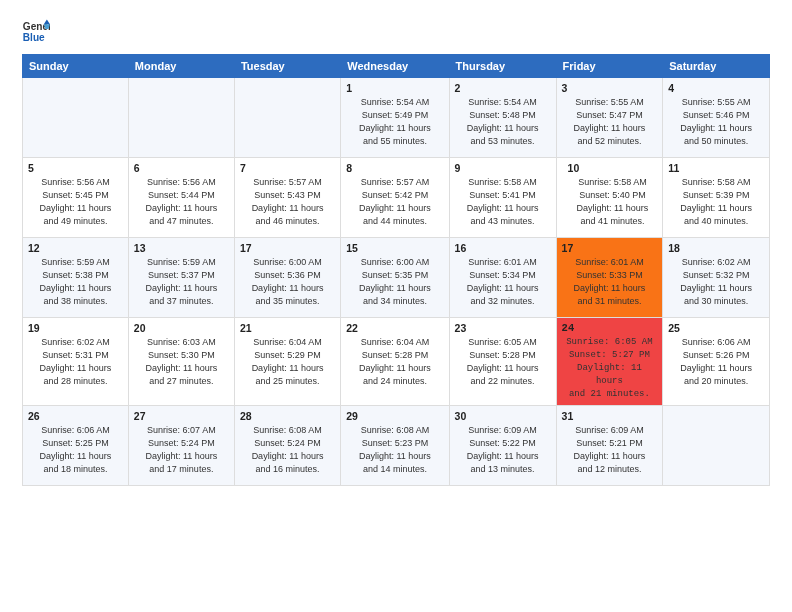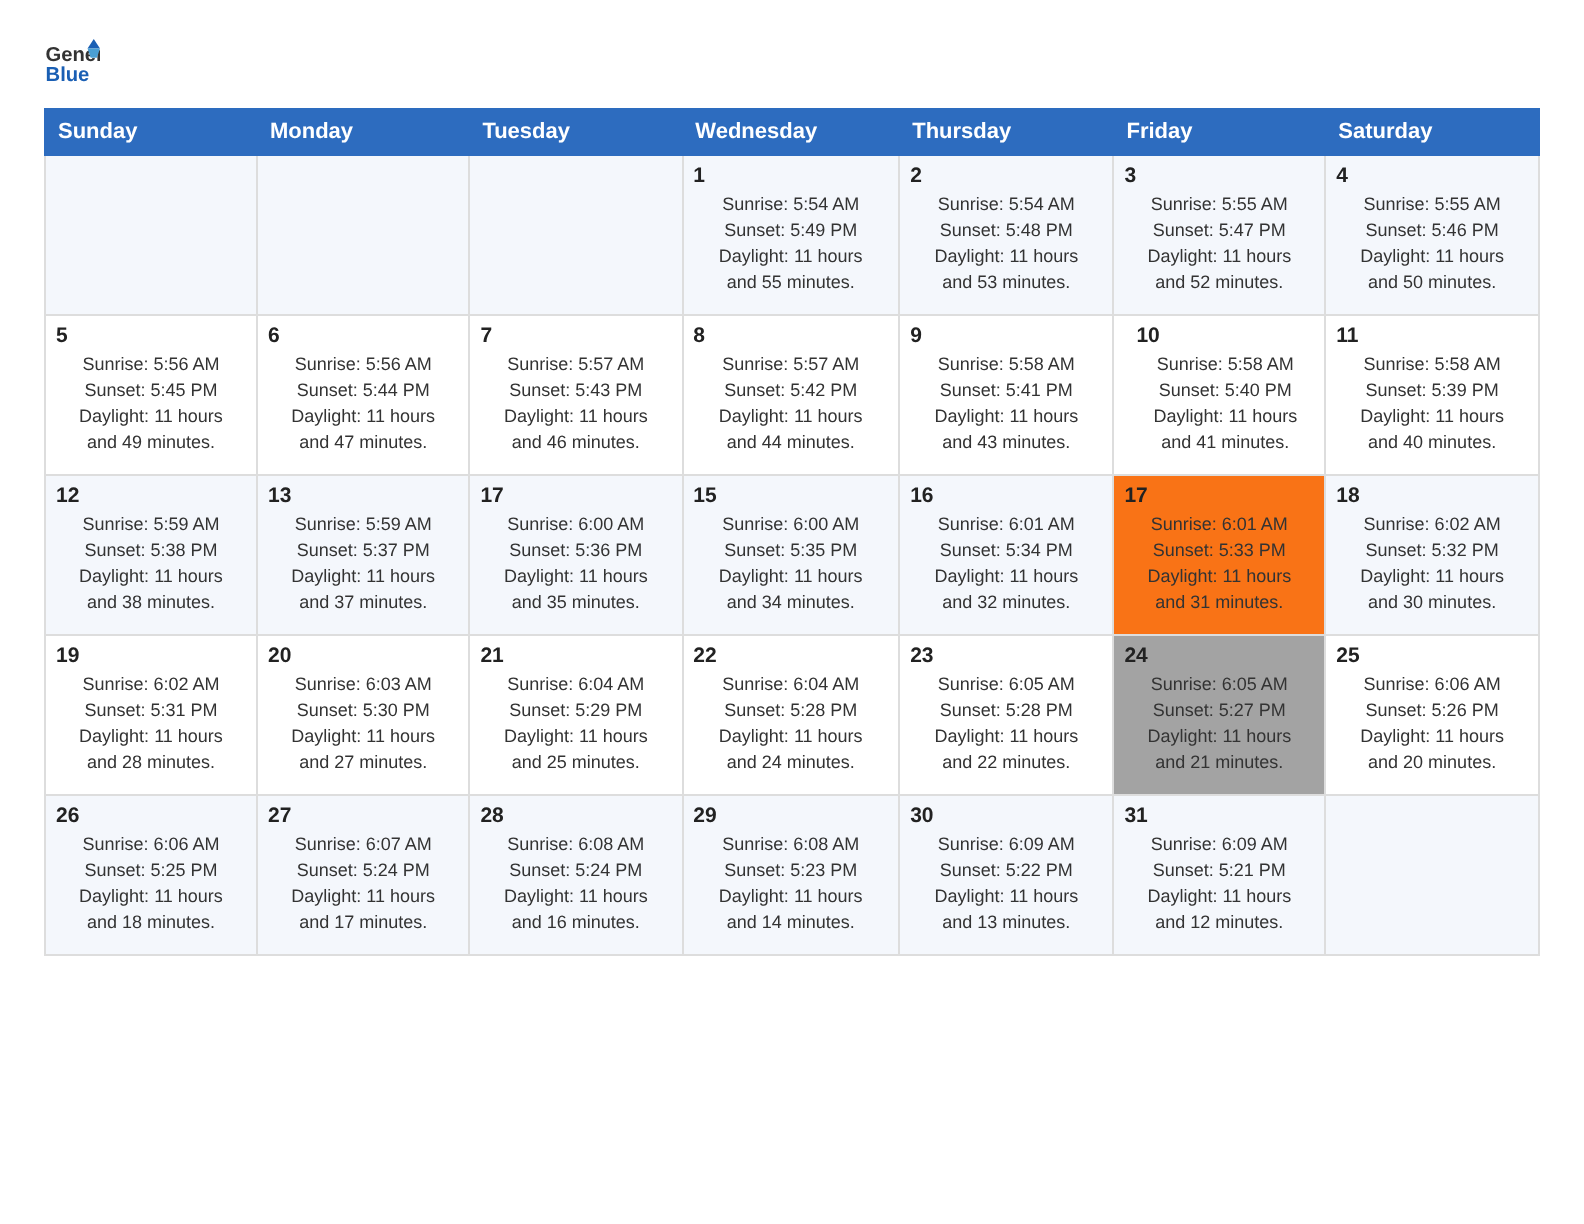--- a/index.html
+++ b/index.html
@@ -219,21 +219,21 @@
             <div class="day-info">Sunrise: 6:04 AM<br>Sunset: 5:29 PM<br>Daylight: 11 hours<br>and 25 minutes.</div>
           </td>
           <td style="background: rgb(255, 255, 255);">
             <span class="day-num">22</span>
             <div class="day-info">Sunrise: 6:04 AM<br>Sunset: 5:28 PM<br>Daylight: 11 hours<br>and 24 minutes.</div>
           </td>
           <td style="background: rgb(255, 255, 255);">
             <span class="day-num">23</span>
             <div class="day-info">Sunrise: 6:05 AM<br>Sunset: 5:28 PM<br>Daylight: 11 hours<br>and 22 minutes.</div>
           </td>
-          <td style="background: #a3a3a3;">
+          <td style="background: #ef4444; font-family: Liberation Mono, monospace;">
             <span class="day-num">24</span>
             <div class="day-info">Sunrise: 6:05 AM<br>Sunset: 5:27 PM<br>Daylight: 11 hours<br>and 21 minutes.</div>
           </td>
           <td style="background: rgb(255, 255, 255); margin-top: 45px;">
             <span class="day-num">25</span>
             <div class="day-info">Sunrise: 6:06 AM<br>Sunset: 5:26 PM<br>Daylight: 11 hours<br>and 20 minutes.</div>
           </td>
         </tr>
         <tr>
           <td style="background: rgb(244, 247, 252);">

